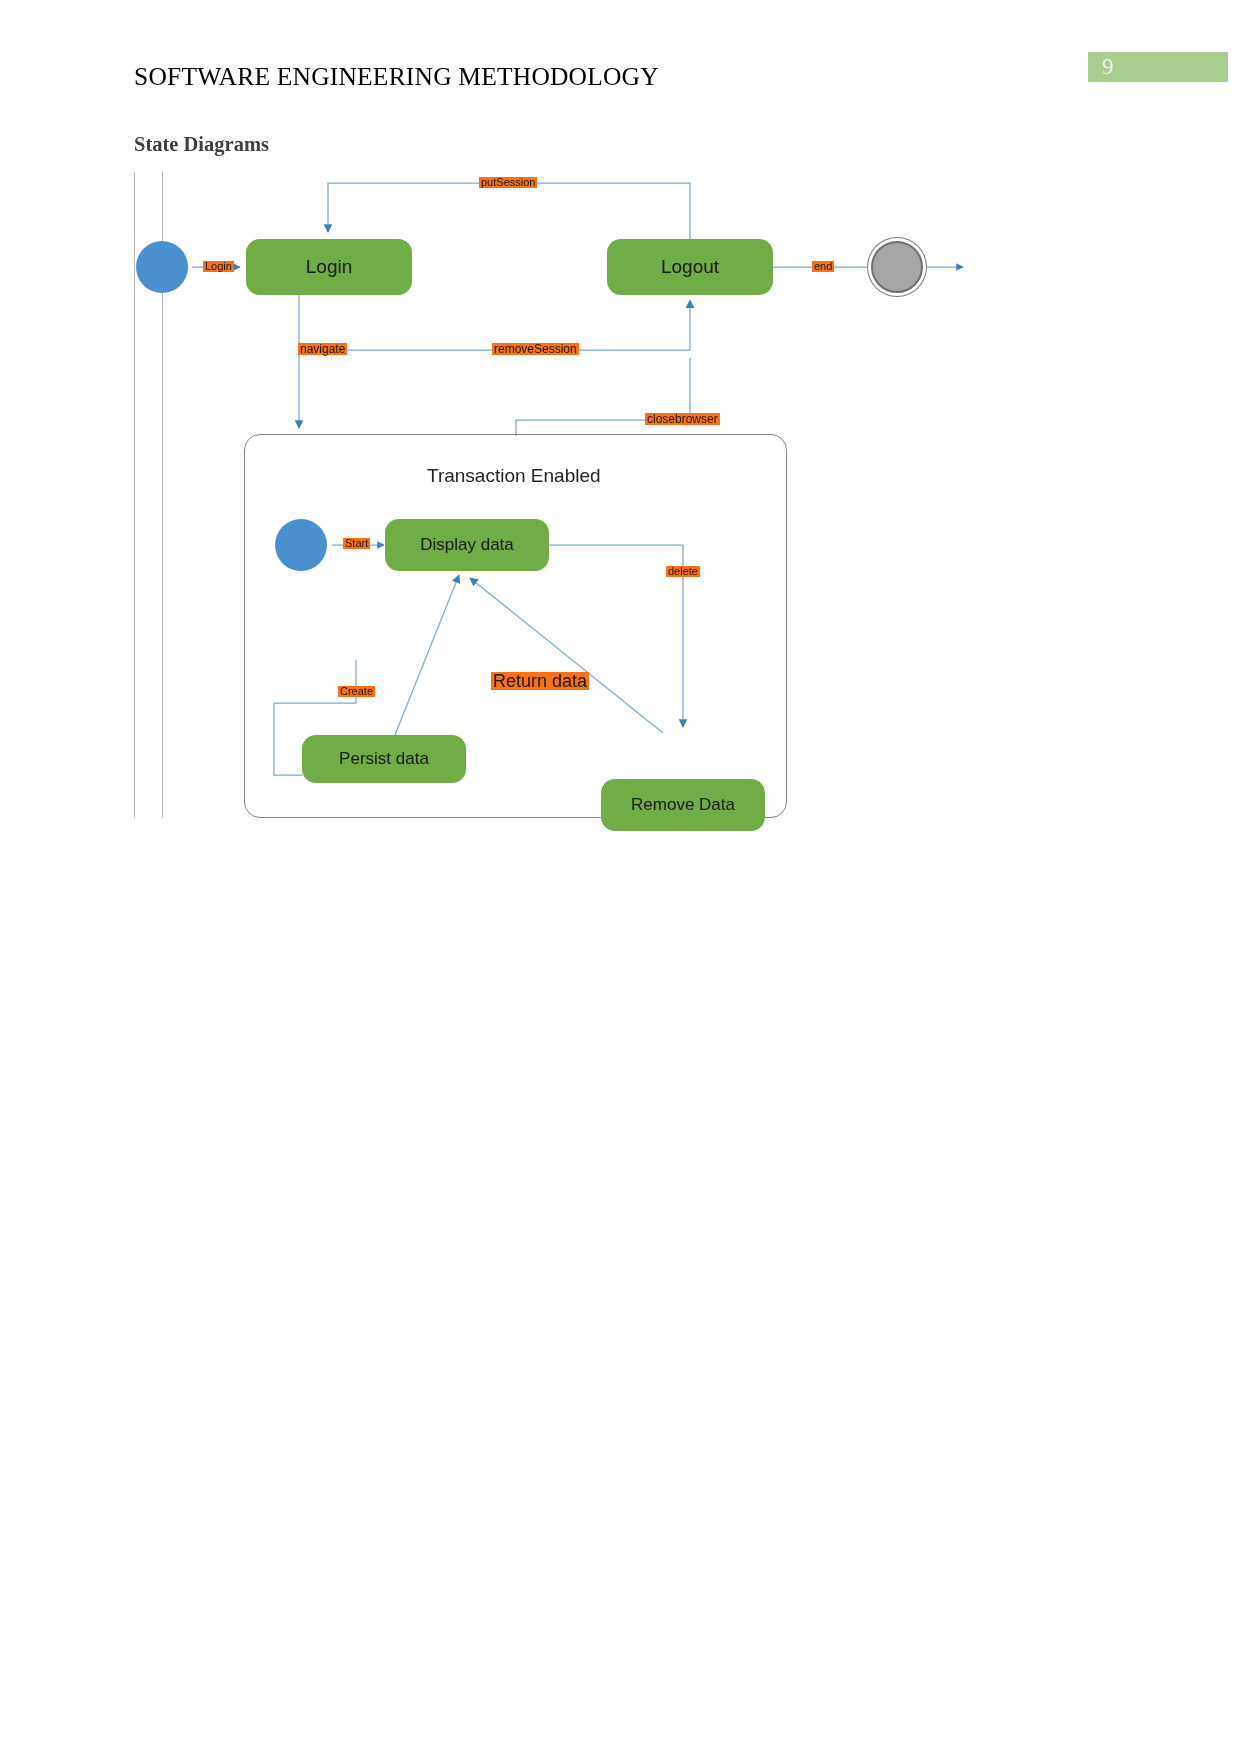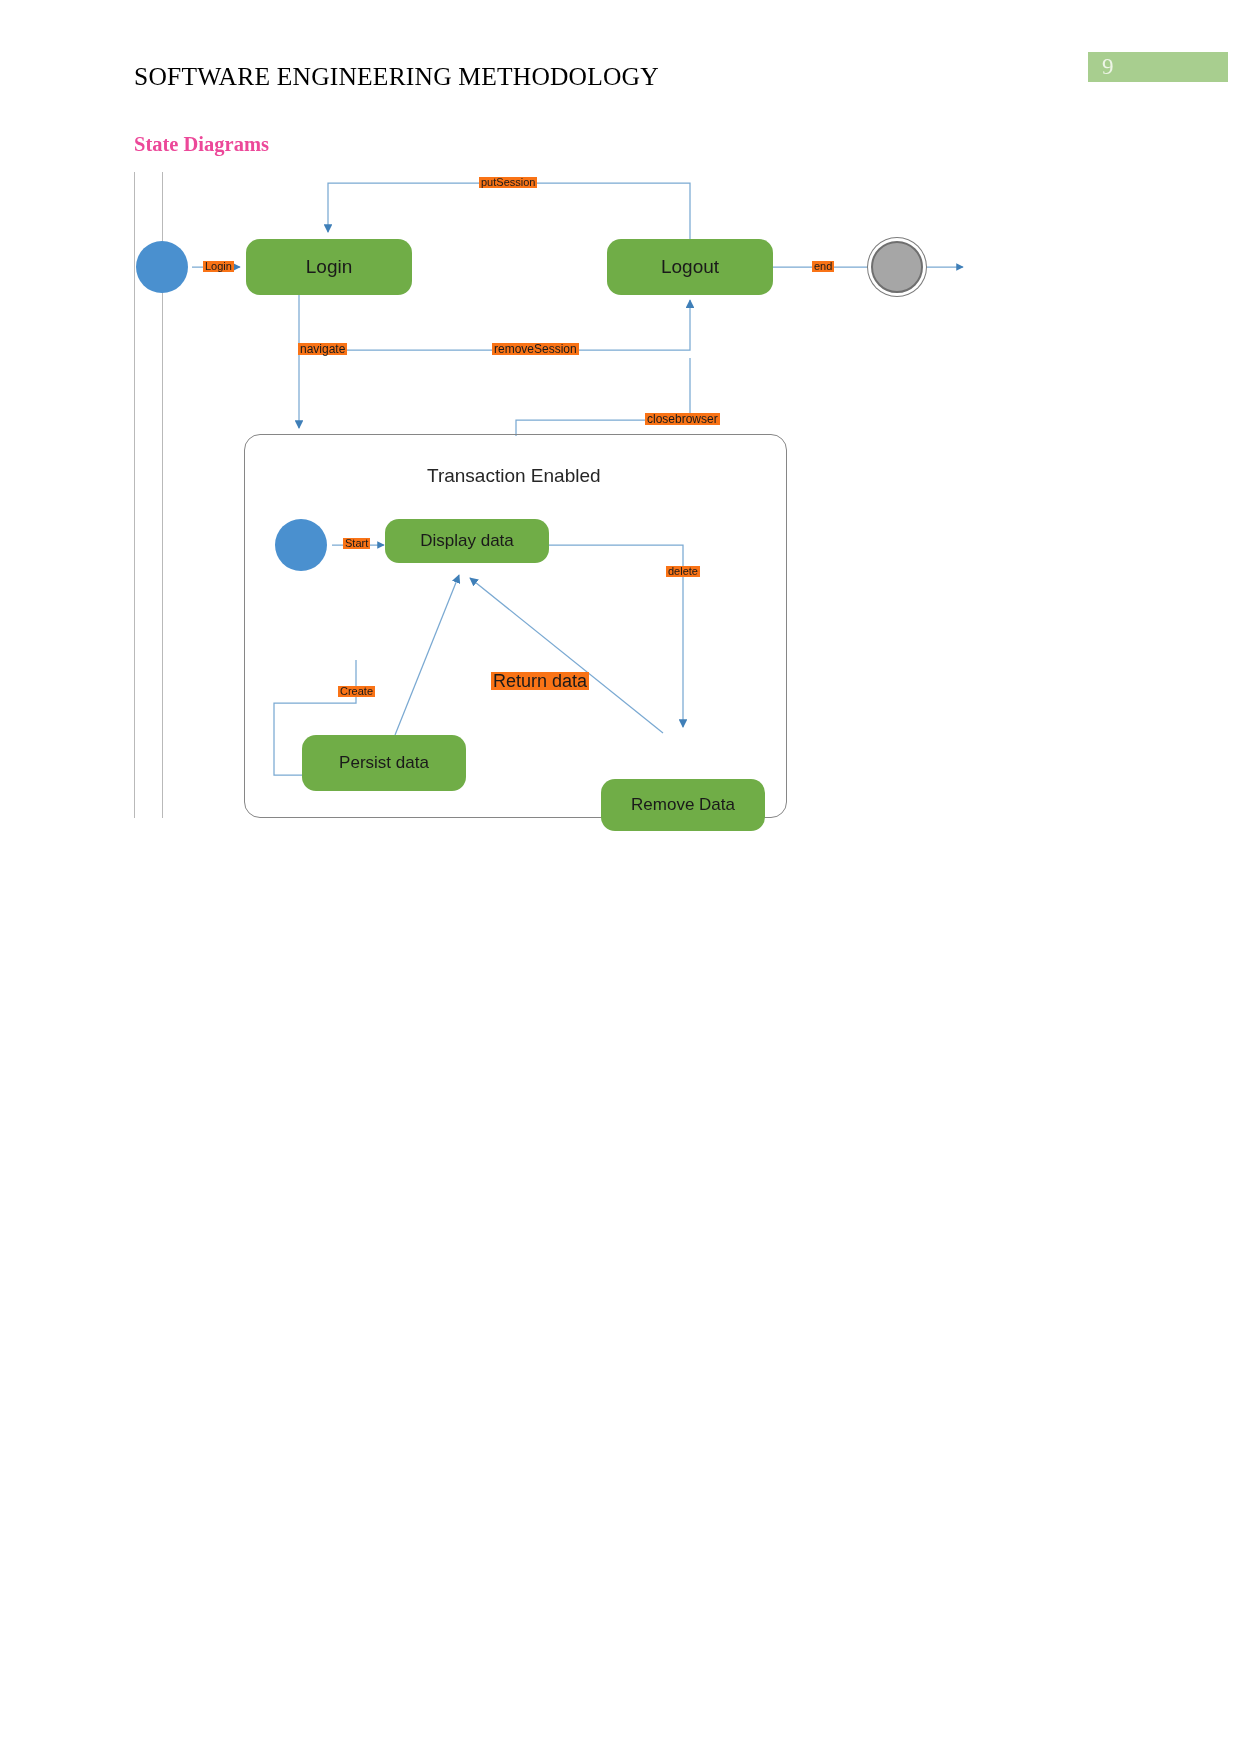--- a/index.html
+++ b/index.html
@@ -48,21 +48,21 @@
     font-size: 23px;
     color: #eef5e7;
   }
   .section-heading {
     position: absolute;
     left: 134px;
     top: 133px;
     font-family: "Liberation Serif", serif;
     font-size: 20.5px;
     font-weight: bold;
-    color: #ec4899;
+    color: #404040;
     white-space: nowrap;
   }
   
   #diagram {
     position: absolute;
     left: 0px;
     top: 0px;
     width: 1241px;
     height: 1754px;
     pointer-events: none;
@@ -196,25 +196,25 @@
   </div>
 
   <div class="end-circle" style="left:871px; top:241px; width:52px; height:52px;"></div>
 
   <div class="composite" style="left:244px; top:434px; width:543px; height:384px;"></div>
 
   <div class="composite-title" style="left:419px; top:465px;margin-left:8px;">Transaction Enabled</div>
 
   <div class="start-circle" style="left:275px; top:519px; width:52px; height:52px;"></div>
 
-  <div class="state-box inner" style="left:385px; top:519px; width:164px; height:44px;">
+  <div class="state-box inner" style="left:385px; top:519px; width:164px; height:52px;">
     <span>Display data</span>
   </div>
 
-  <div class="state-box inner" style="left:302px; top:735px; width:164px; height:56px;">
+  <div class="state-box inner" style="left:302px; top:735px; width:164px; height:48px;">
     <span>Persist data</span>
   </div>
 
   <div class="state-box inner" style="left:601px; top:735px; width:164px; height:52px;margin-top:44px;">
     <span>Remove Data</span>
   </div>
 
   <div class="edge-label lbl-sm" style="left:203px; top:261px;">Login</div>
 
   <div class="edge-label lbl-sm" style="left:479px; top:177px;">putSession</div>

